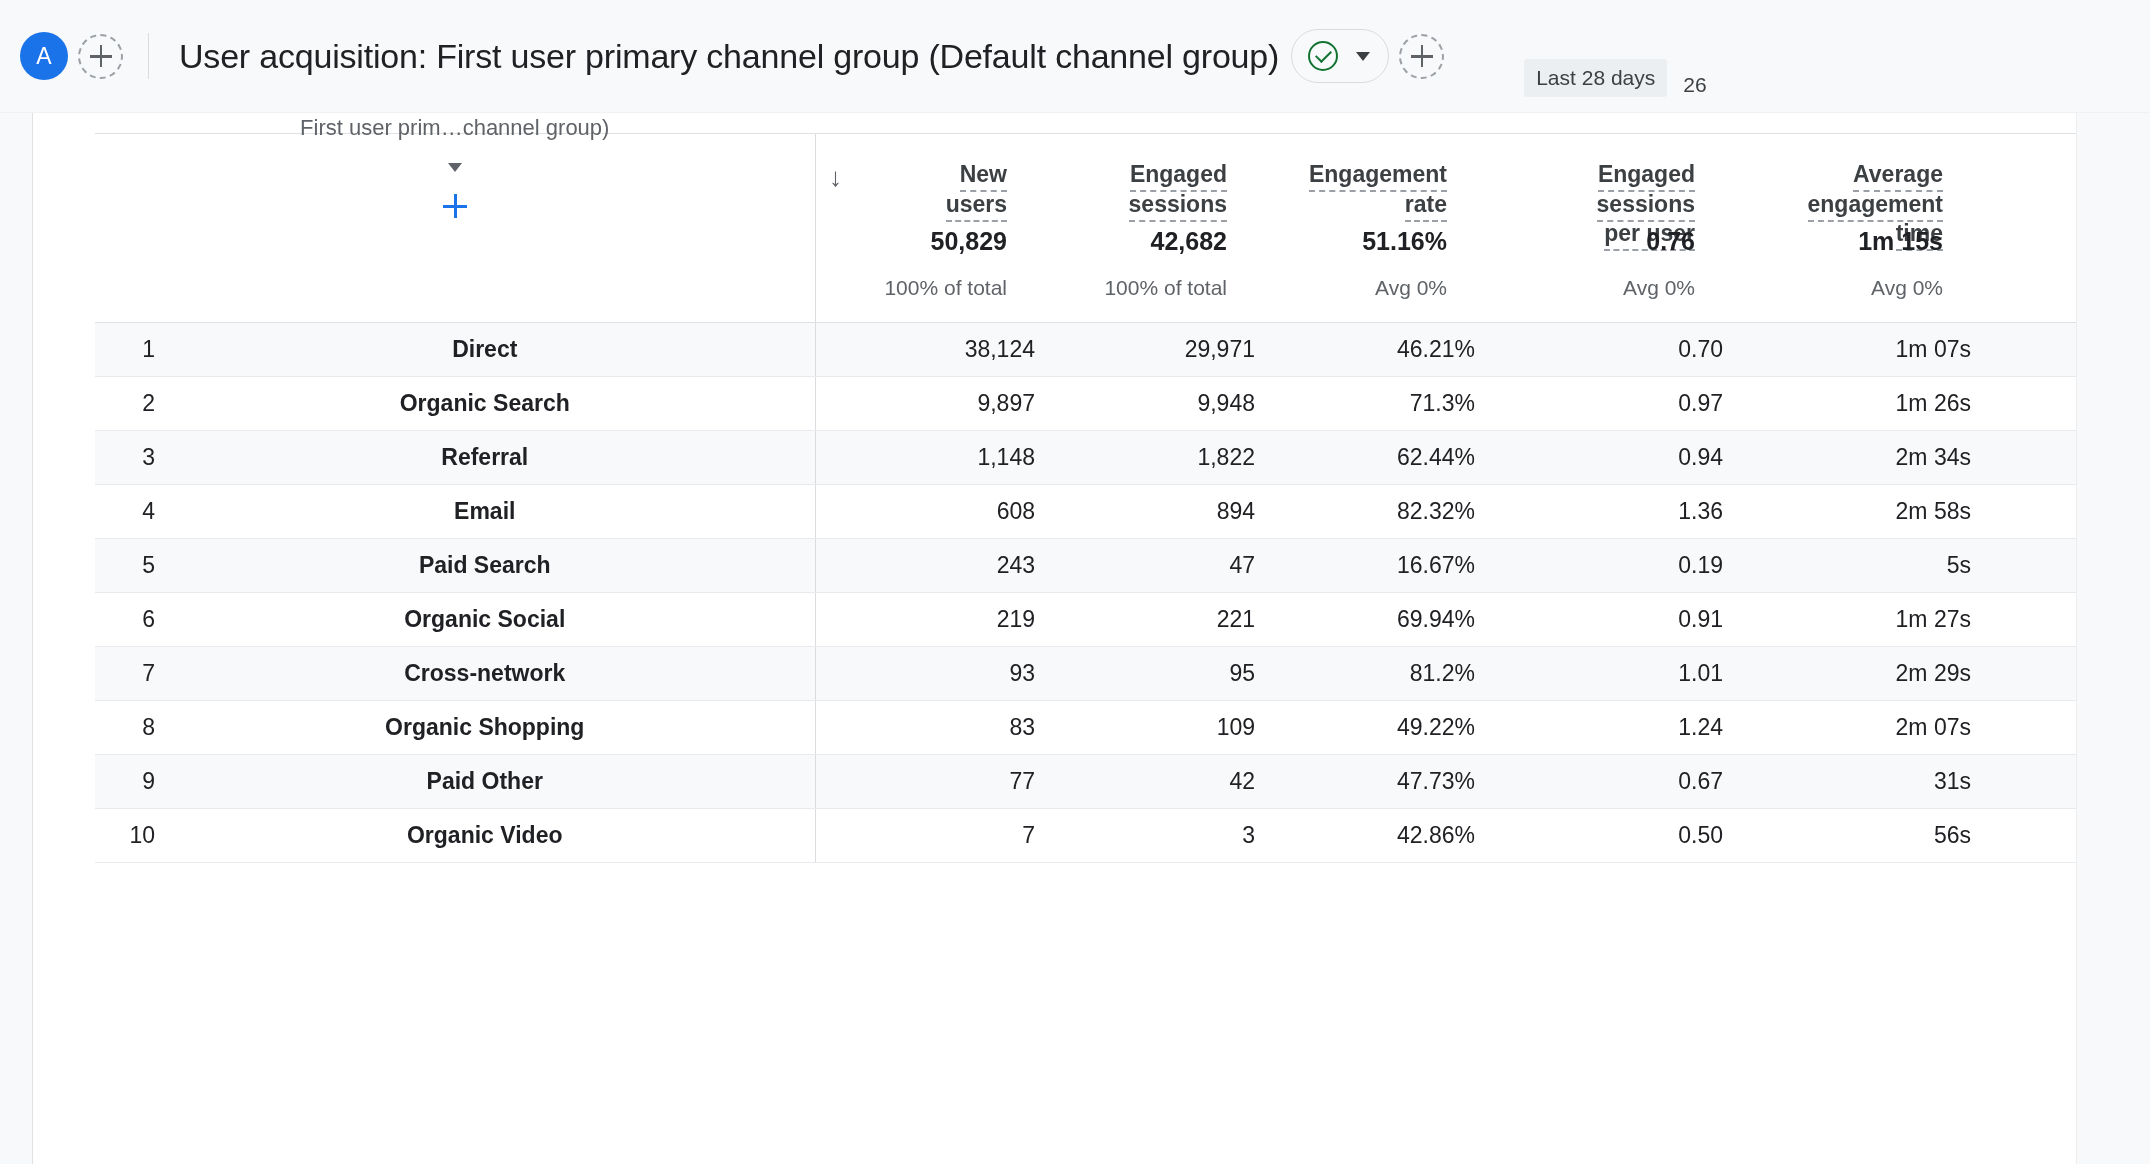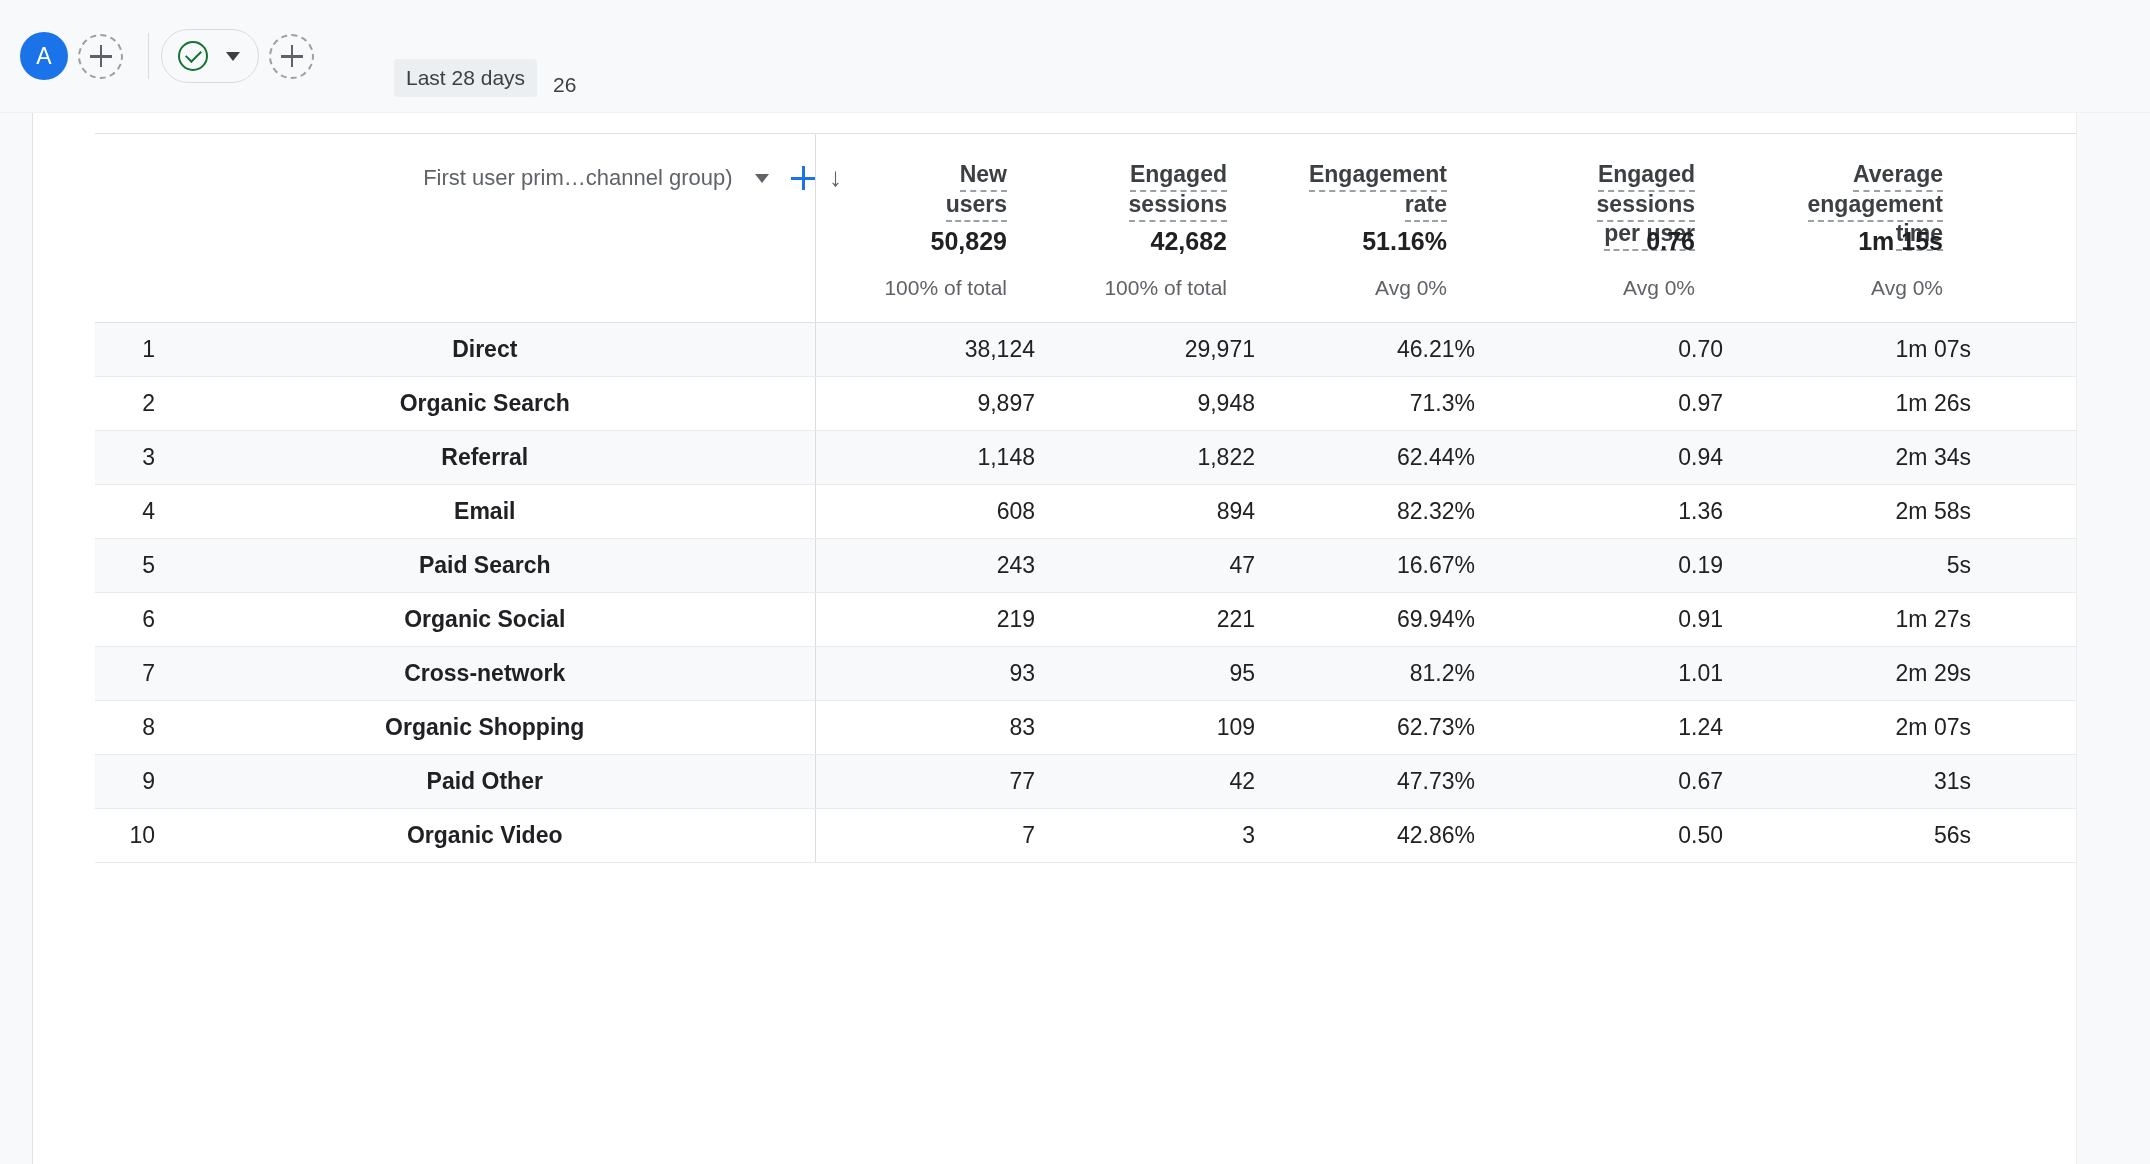--- a/index.html
+++ b/index.html
@@ -117,21 +117,21 @@
     border-top: 1px solid #e0e1e3;
     height: 188px;
     padding: 0;
     font-weight: 400;
   }
   .hdr-row th.dimcell { border-top: 1px solid #e0e1e3; }
   .sep-col { border-left: 1px solid #dadce0 !important; }
 
   .dim-head {
     display: flex; align-items: center; justify-content: flex-end;
-    gap: 22px; padding: 28px 0 0 0; height: 60px;
+    gap: 22px; padding: 28px 0 0 0; height: 60px; flex-direction: column;
   }
   .dim-name {
     font-size: 22px; color: #5f6368; white-space: nowrap;
   }
   .dim-caret {
     width: 0; height: 0;
     border-left: 7px solid transparent; border-right: 7px solid transparent;
     border-top: 9px solid #5f6368;
   }
   .dim-plus { position: relative; width: 24px; height: 24px; }
@@ -185,20 +185,21 @@
 
 <div class="topbar">
   <div class="avatar">A</div>
 
   <div class="dashed-circle">
     <span class="plus-glyph"></span>
   </div>
 
   <div class="vdivider"></div>
 
+  <div class="report-title">User acquisition: First user primary channel group (Default channel group)</div>
 
   <div class="status-pill">
     <span class="check-circle"></span>
     <span class="caret-down"></span>
   </div>
 
   <div class="dashed-circle">
     <span class="plus-glyph"></span>
   </div>
 
@@ -365,21 +366,21 @@
         <td class="num">81.2%</td>
         <td class="num">1.01</td>
         <td class="num">2m 29s</td>
         <td class="num"></td>
       </tr>
       <tr class="even">
         <td class="idx">8</td>
         <td class="dim">Organic Shopping</td>
         <td class="num sep-col">83</td>
         <td class="num">109</td>
-        <td class="num">62.73%</td>
+        <td class="num">49.22%</td>
         <td class="num">1.24</td>
         <td class="num">2m 07s</td>
         <td class="num"></td>
       </tr>
       <tr class="odd">
         <td class="idx">9</td>
         <td class="dim">Paid Other</td>
         <td class="num sep-col">77</td>
         <td class="num">42</td>
         <td class="num">47.73%</td>

